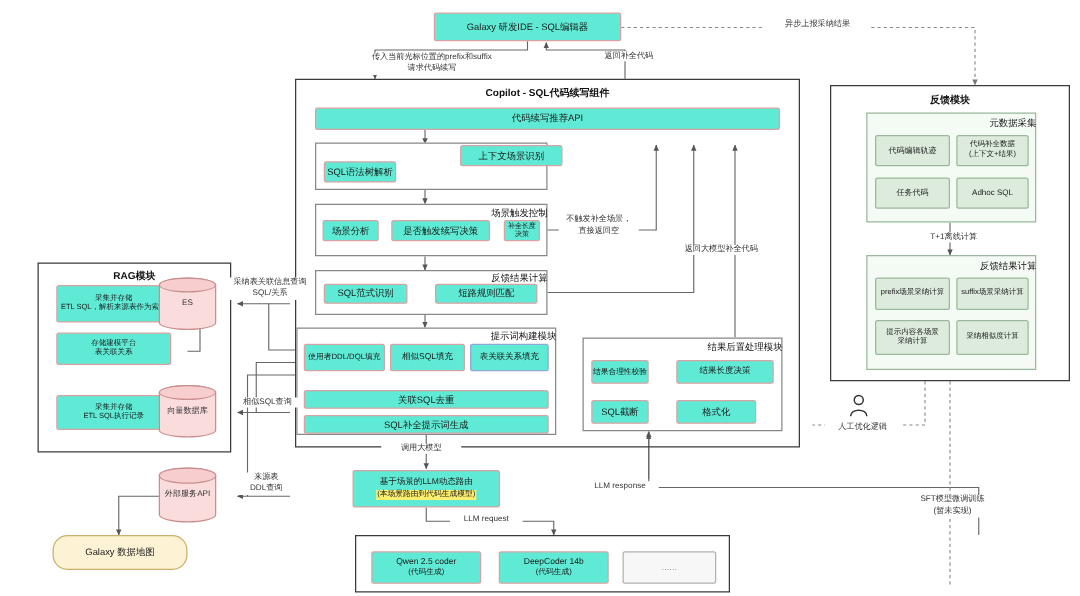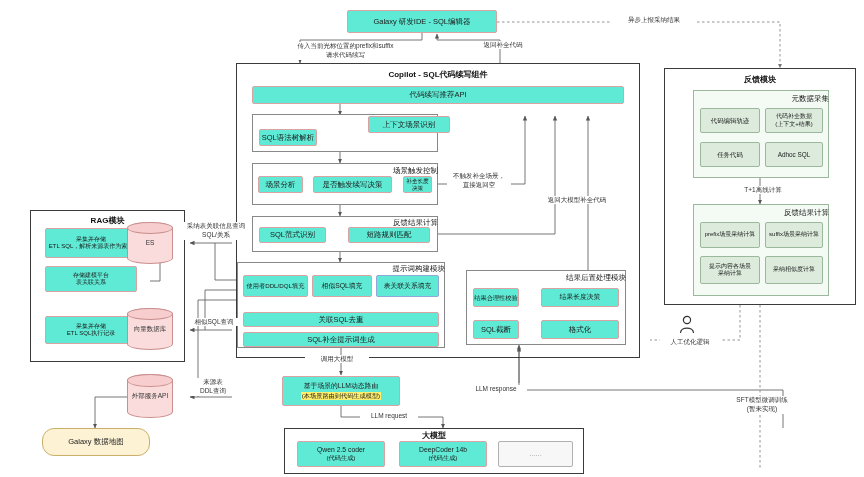--- a/index.html
+++ b/index.html
@@ -302,21 +302,21 @@
   <div class="grp-title-sm" style="left:466px; top:273px; width:160px;">结果后置处理模块</div>
   <div class="box pink" style="left:473px; top:288px; width:46px; height:19px; font-size:6.2px;">
     <span>结果合理性校验</span>
   </div>
   <div class="box pink" style="left:541px; top:288px; width:78px; height:19px; font-size:6.8px;">
     <span>结果长度决策</span>
   </div>
   <div class="box pink" style="left:473px; top:320px; width:46px; height:19px;">
     <span>SQL截断</span>
   </div>
-  <div class="box pink" style="left:541px; top:320px; width:78px; height:19px;">
+  <div class="box pink" style="left:541px; top:320px; width:64px; height:19px;">
     <span>格式化</span>
   </div>
 
   <div class="lbl" style="left:530px; top:196px; width:90px;">
     <span>返回大模型补全代码</span>
   </div>
 
   <div class="lbl" style="left:305px; top:355px; width:60px;">
     <span>调用大模型</span>
   </div>
@@ -421,21 +421,20 @@
   </div>
 
   <div class="lbl" style="left:360px; top:412px; width:54px;">
     <span>LLM request</span>
   </div>
   <div class="lbl" style="left:465px; top:385px; width:58px;">
     <span>LLM response</span>
   </div>
 
   <div class="frame" style="left:284px; top:428px; width:300px; height:46px;"></div>
-  <div class="grp-title" style="left:284px; top:430px; width:300px;">大模型</div>
 
   <div class="box pink" style="left:297px; top:441px; width:88px; height:26px; flex-direction:column; font-size:6.8px;">
     <span>Qwen 2.5 coder</span>
     <span style="font-size:6.2px;">(代码生成)</span>
   </div>
   <div class="box pink" style="left:399px; top:441px; width:88px; height:26px; flex-direction:column; font-size:6.8px;">
     <span>DeepCoder 14b</span>
     <span style="font-size:6.2px;">(代码生成)</span>
   </div>
   <div class="box greybox" style="left:498px; top:441px; width:75px; height:26px;">

